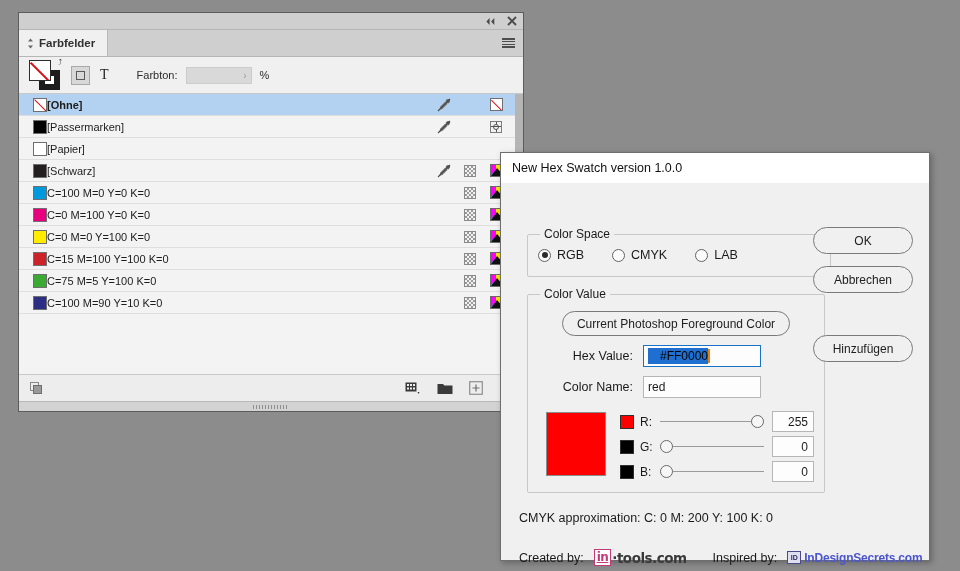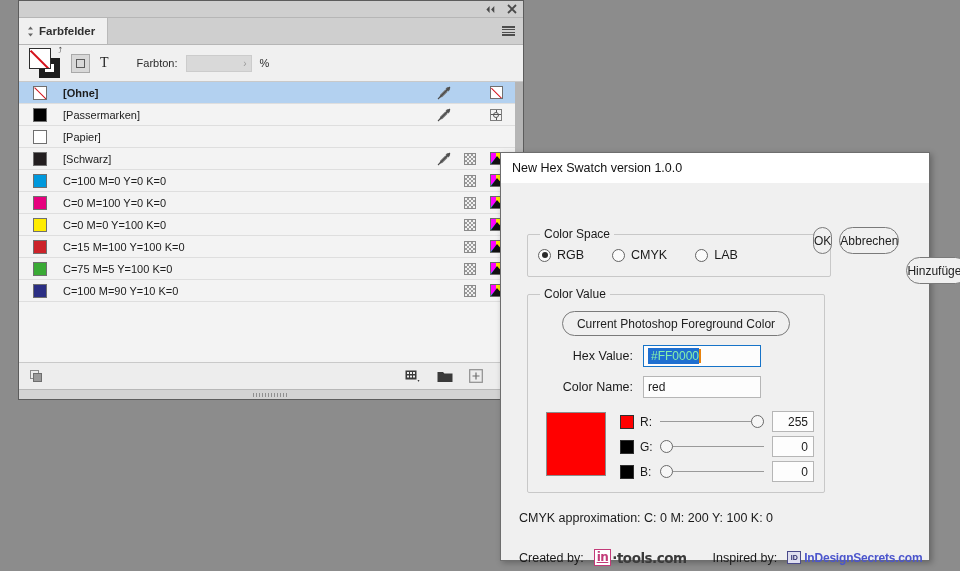--- a/index.html
+++ b/index.html
@@ -14,21 +14,21 @@
     font-size: 12px;
     color: #1a1a1a;
     overflow: hidden;
     position: relative;
   }
 
   
   #swatches-panel {
     position: absolute;
     left: 18px;
-    top: 0;
+    top: 12px;
     width: 506px;
     height: 400px;
     background: #f0f0f0;
     border: 1px solid #5c5c5c;
     box-sizing: border-box;
     display: flex;
     flex-direction: column;
   }
   .panel-titlebar {
     height: 16px;
@@ -197,21 +197,21 @@
   }
   .swatch-chip .none-slash {
     position: absolute;
     left: -2px; top: 50%;
     width: 140%; height: 1.3px;
     background: #d4111b;
     transform: rotate(45deg);
     transform-origin: center;
   }
   .swatch-name {
-    margin-left: 16px;
+    margin-left: 0;
     font-size: 11px;
     color: #1c1c1c;
     white-space: nowrap;
     flex: 1 1 auto;
   }
   .swatch-name.bold { font-weight: bold; }
   .row-icons {
     display: flex;
     align-items: center;
     gap: 0px;
@@ -421,22 +421,22 @@
     display: flex; align-items: center;
     padding: 0 4px;
     font-size: 12px;
     color: #1a1a1a;
   }
   .txt-input.focused {
     border: 1.6px solid #1673c8;
   }
   .sel-text {
     background: #1f6fd0;
-    color: #86efac;
-    padding: 1px 0px 1px 3px;
+    color: #000000;
+    padding: 1px 0px 1px 12px;
   }
   .caret {
     width: 1.5px;
     height: 14px;
     background: #e8820c;
     display: inline-block;
     margin-left: 0px;
   }
   .rgb-area {
     display: flex;
@@ -558,22 +558,22 @@
     font-weight: bold;
     font-size: 12px;
     margin-left: 3px;
     letter-spacing: -0.2px;
   }
   #dlg-buttons {
     position: absolute;
     right: 16px; top: 44px;
     width: 100px;
     display: flex;
-    flex-direction: row;
-    gap: 7px;
+    flex-direction: column;
+    gap: 12px;
   }
   #btn-ok, #btn-cancel, #btn-add { width: 100px; height: 27px; }
   #btn-add { margin-top: 30px; }
 </style>
 </head>
 <body>
 
 <div id="swatches-panel">
 
   <div class="panel-titlebar">

